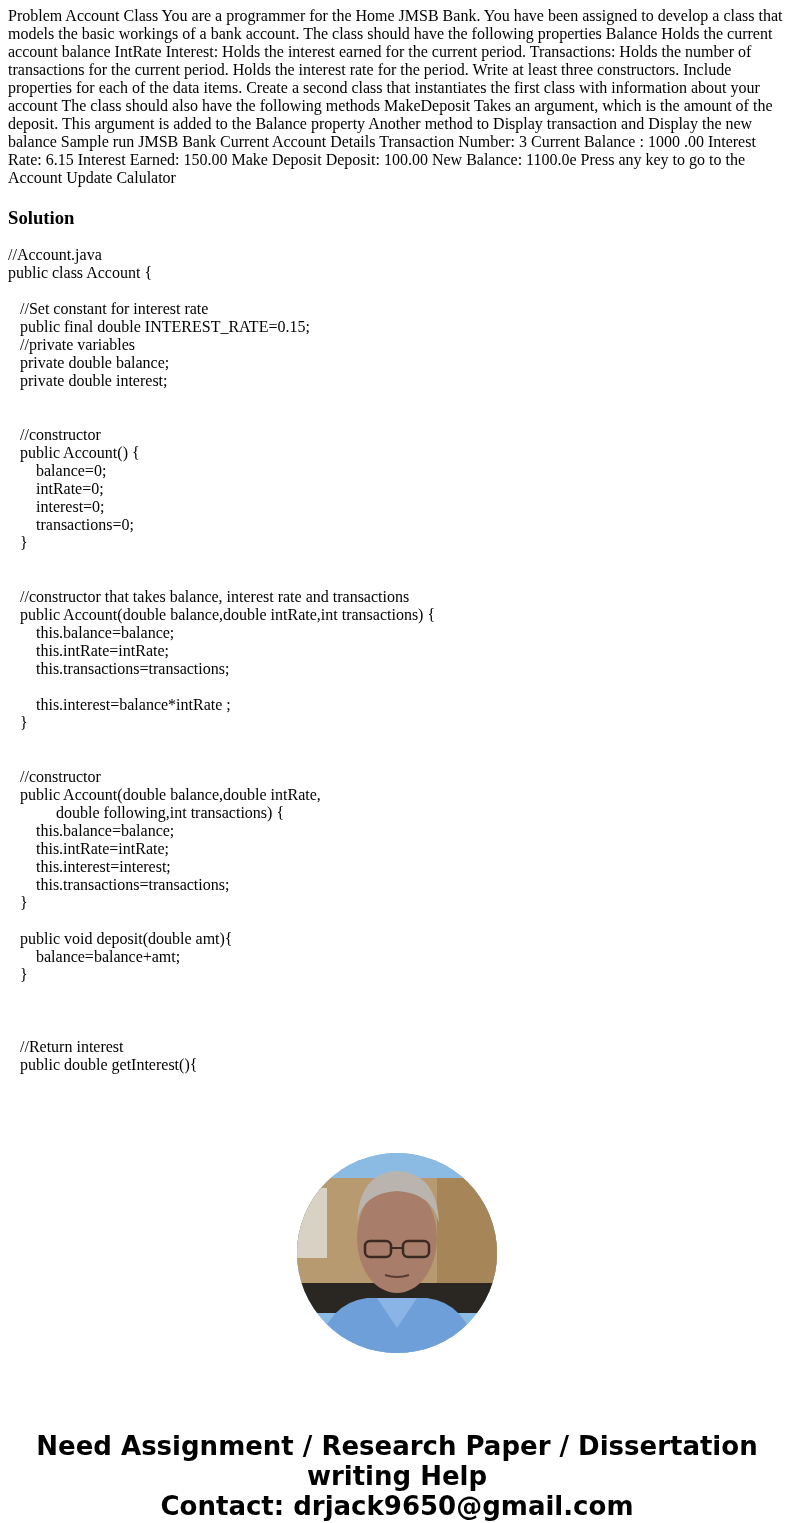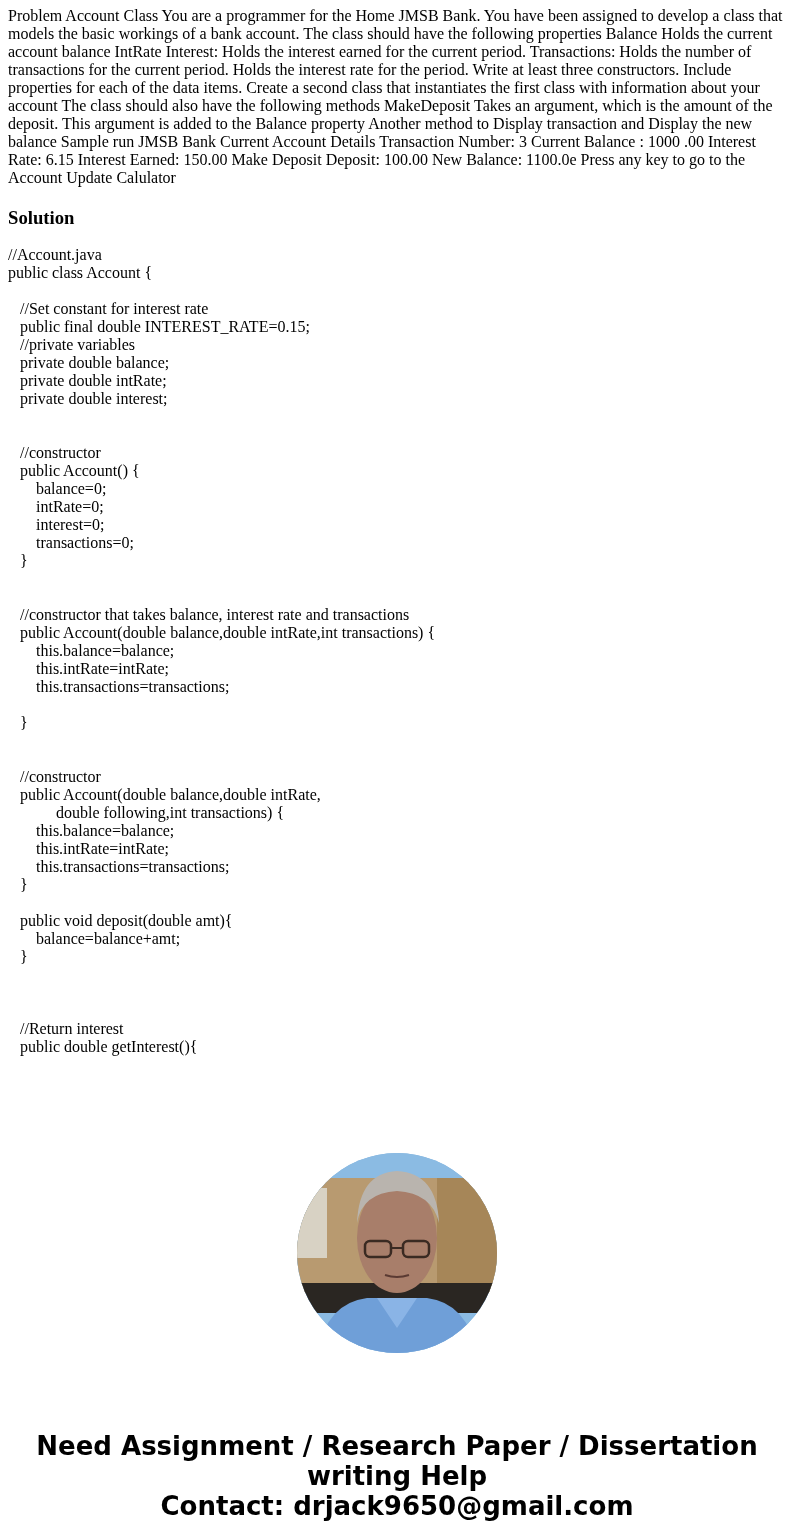--- a/index.html
+++ b/index.html
@@ -75,47 +75,48 @@
 <h3 class="solution-heading">Solution</h3>
 
 <div class="code-wrap" id="code-wrap">
     <div class="code-line">//Account.java</div>
     <div class="code-line">public class Account {</div>
     <div class="code-line"></div>
     <div class="code-line">   //Set constant for interest rate</div>
     <div class="code-line">   public final double INTEREST_RATE=0.15;</div>
     <div class="code-line">   //private variables</div>
     <div class="code-line">   private double balance;</div>
-    <div class="code-line">   private double intRate;</div>
     <div class="code-line">   private double interest;</div>
     <div class="code-line"></div>
     <div class="code-line"></div>
     <div class="code-line">   //constructor</div>
     <div class="code-line">   public Account() {</div>
     <div class="code-line">       balance=0;</div>
     <div class="code-line">       intRate=0;</div>
     <div class="code-line">       interest=0;</div>
     <div class="code-line">       transactions=0;</div>
     <div class="code-line">   }</div>
     <div class="code-line"></div>
     <div class="code-line"></div>
     <div class="code-line">   //constructor that takes balance, interest rate and transactions</div>
     <div class="code-line">   public Account(double balance,double intRate,int transactions) {</div>
     <div class="code-line">       this.balance=balance;</div>
     <div class="code-line">       this.intRate=intRate;</div>
     <div class="code-line">       this.transactions=transactions;</div>
     <div class="code-line"></div>
+    <div class="code-line">       this.interest=balance*intRate ;</div>
     <div class="code-line">   }</div>
     <div class="code-line"></div>
     <div class="code-line"></div>
     <div class="code-line">   //constructor</div>
     <div class="code-line">   public Account(double balance,double intRate,</div>
     <div class="code-line">            double following,int transactions) {</div>
     <div class="code-line">       this.balance=balance;</div>
     <div class="code-line">       this.intRate=intRate;</div>
+    <div class="code-line">       this.interest=interest;</div>
     <div class="code-line">       this.transactions=transactions;</div>
     <div class="code-line">   }</div>
     <div class="code-line"></div>
     <div class="code-line">   public void deposit(double amt){</div>
     <div class="code-line">       balance=balance+amt;</div>
     <div class="code-line">   }</div>
     <div class="code-line"></div>
     <div class="code-line"></div>
     <div class="code-line"></div>
     <div class="code-line">   //Return interest</div>

